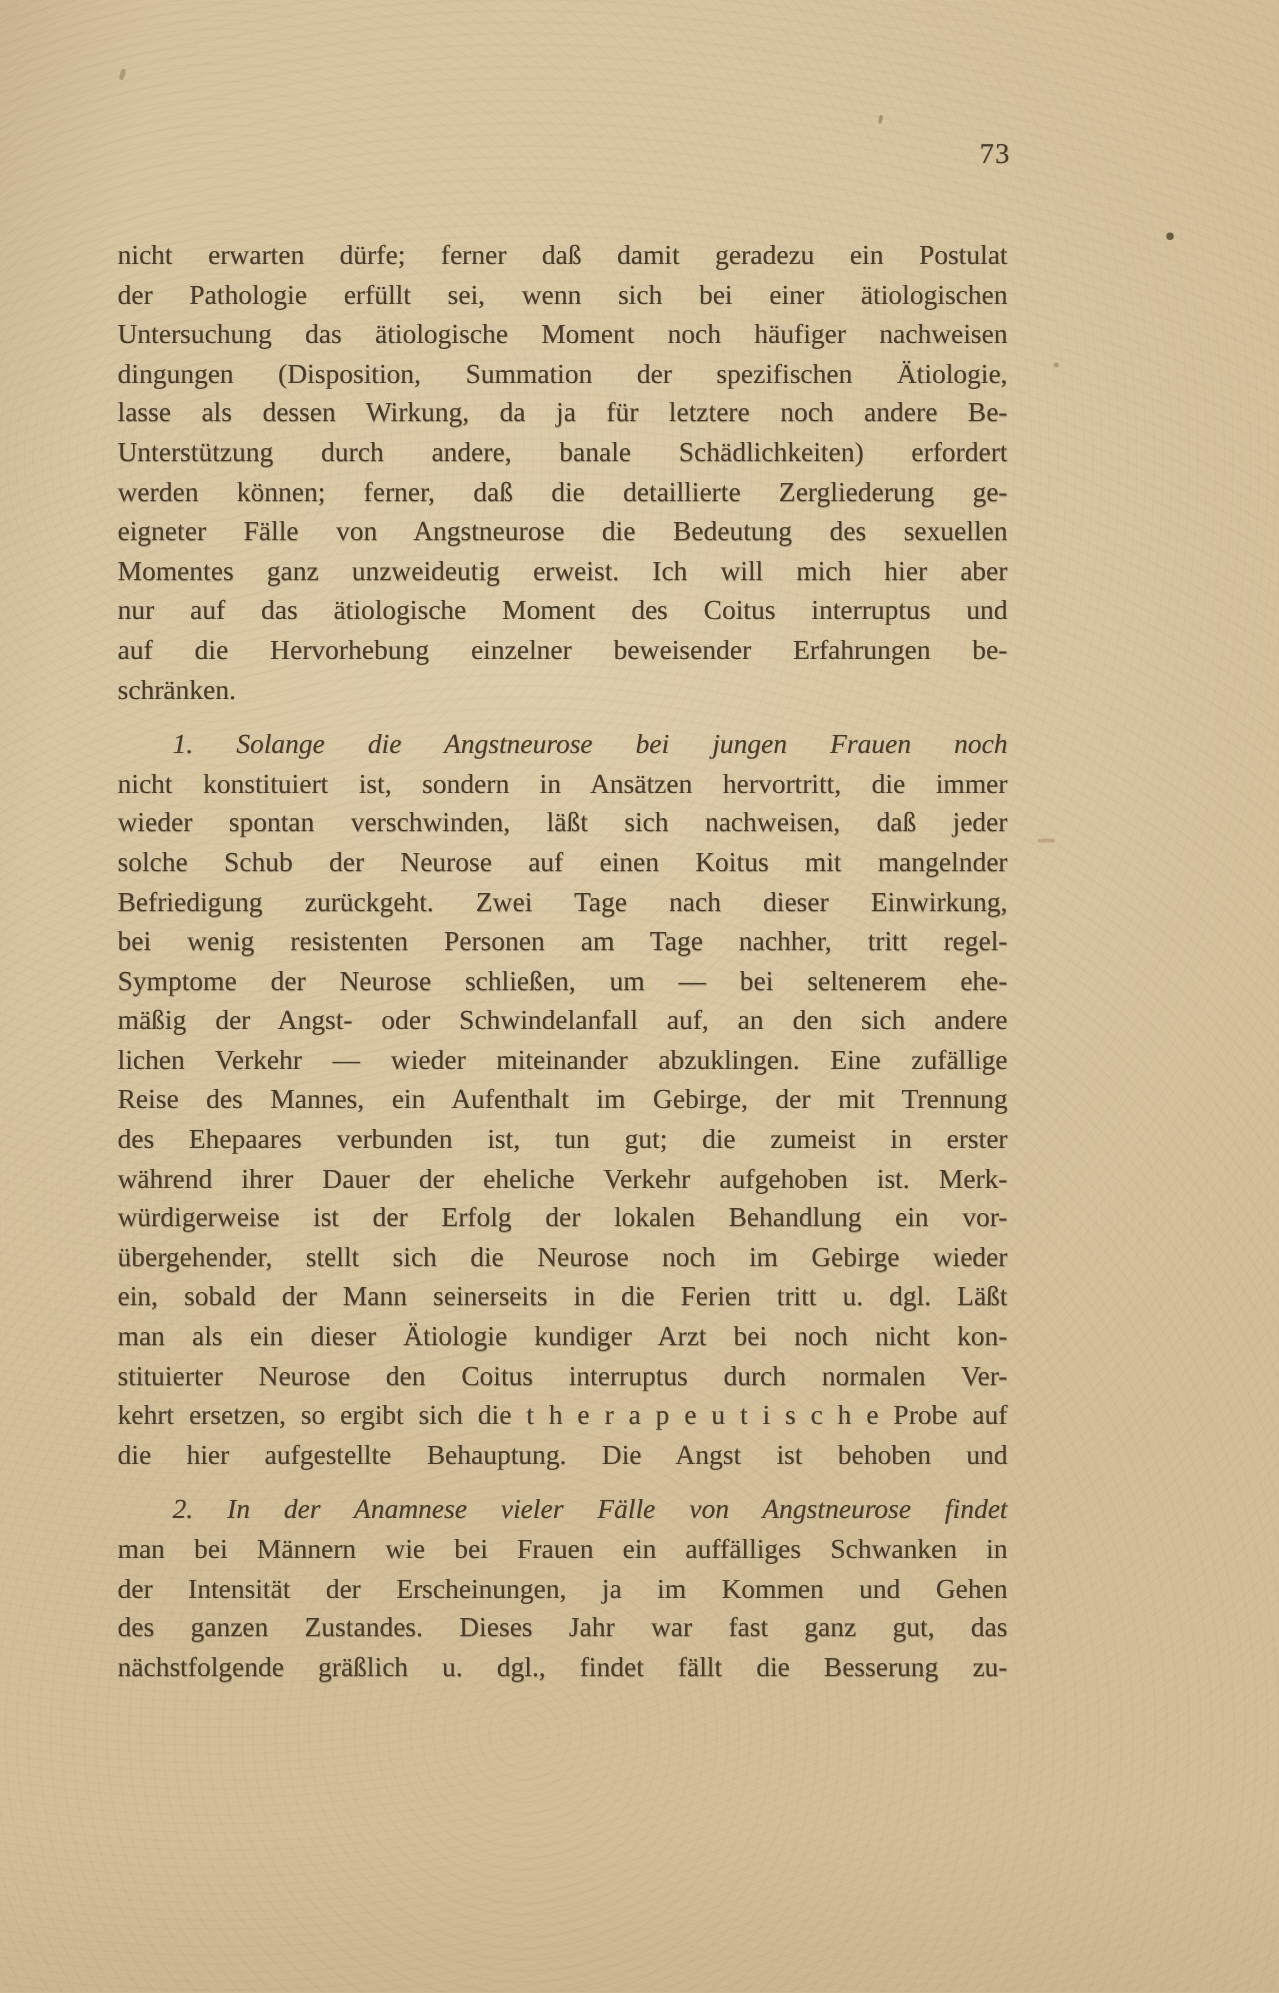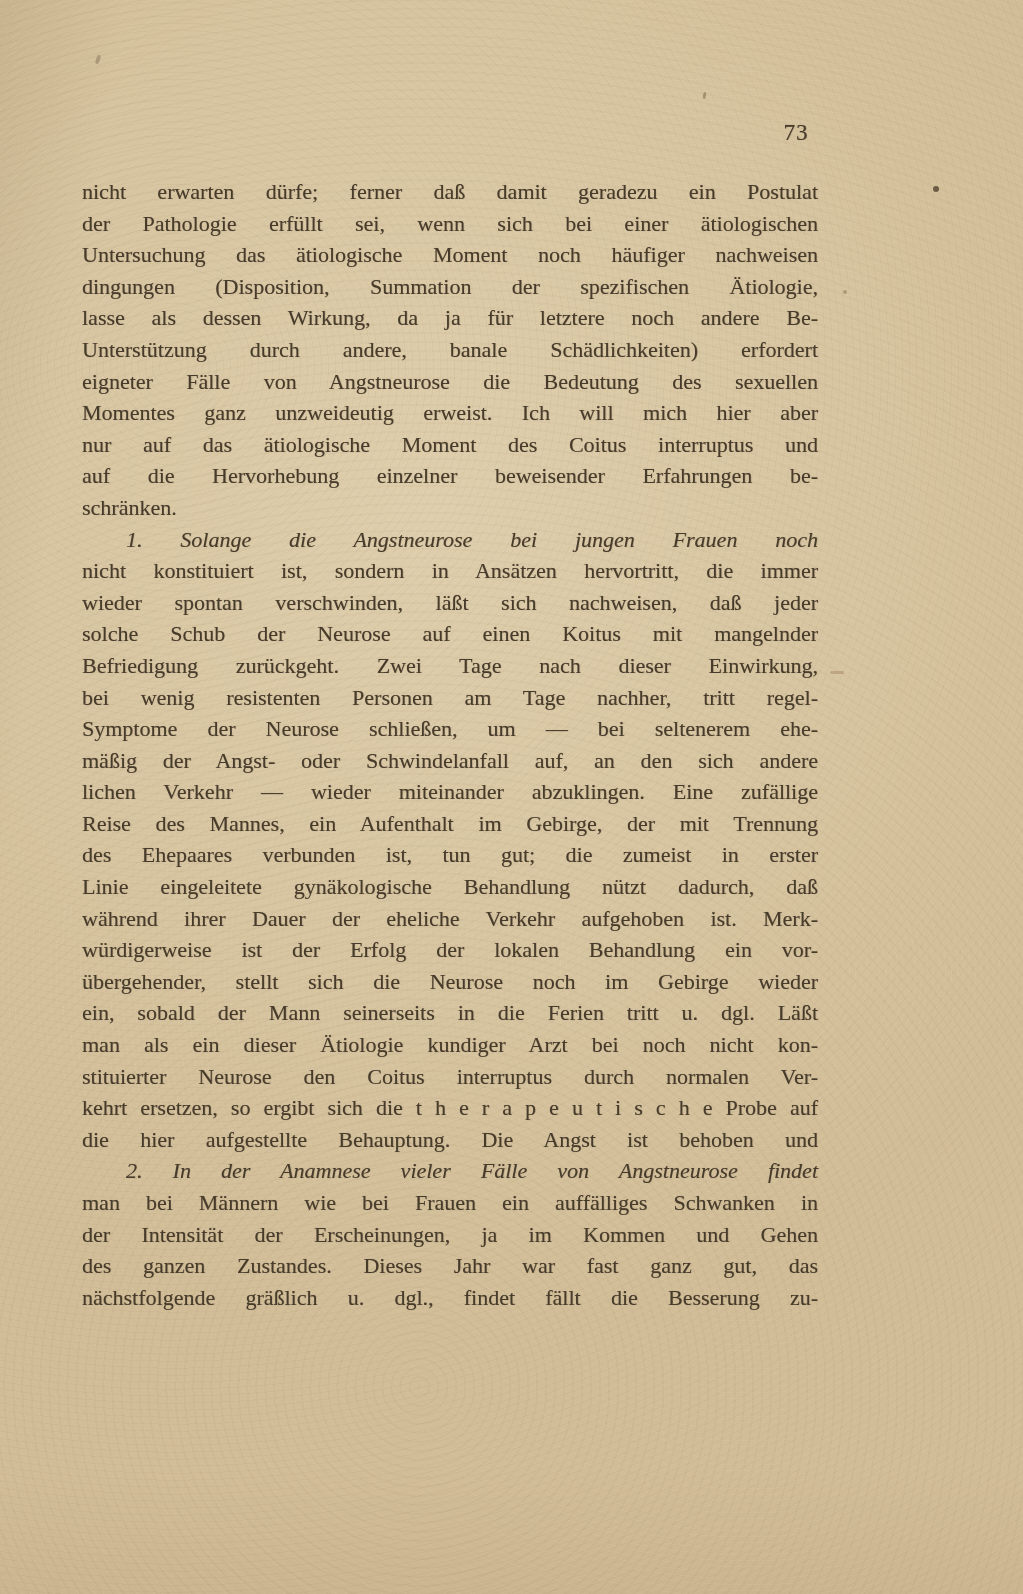--- a/index.html
+++ b/index.html
@@ -30,36 +30,36 @@
     position: absolute;
     inset: 0;
     pointer-events: none;
     background-image:
       repeating-radial-gradient(circle at 17% 23%, rgba(104,80,48,0.045) 0 1px, rgba(0,0,0,0) 1px 7px),
       repeating-radial-gradient(circle at 73% 61%, rgba(255,248,230,0.05) 0 1px, rgba(0,0,0,0) 1px 6px),
       repeating-radial-gradient(circle at 41% 87%, rgba(104,80,48,0.035) 0 2px, rgba(0,0,0,0) 2px 9px);
   }
   .page-number {
     position: absolute;
-    top: 120px;
+    top: 110px;
     left: 770px;
     width: 52px;
     text-align: center;
     font-size: 23px;
     letter-spacing: 1px;
     text-shadow: 0.4px 0.4px 0.7px rgba(62,48,30,0.45);
   }
   .text-block {
     position: absolute;
     left: 82px;
     top: 176px;
     width: 736px;
   }
   .paragraph {
-    margin: 0;
+    margin: 12px;
   }
   .line {
     font-size: 22px;
     line-height: 31.6px;
     text-align: justify;
     text-align-last: justify;
     word-spacing: 1px;
     text-shadow: 0.4px 0.4px 0.7px rgba(62,48,30,0.40);
   }
   .line.last {
@@ -91,39 +91,39 @@
   <div class="page-number">73</div>
 
   <div class="text-block">
       <div class="paragraph">
         <div class="line">nicht erwarten dürfe; ferner daß damit geradezu ein Postulat</div>
         <div class="line">der Pathologie erfüllt sei, wenn sich bei einer ätiologischen</div>
         <div class="line">Untersuchung das ätiologische Moment noch häufiger nachweisen</div>
         <div class="line">dingungen (Disposition, Summation der spezifischen Ätiologie,</div>
         <div class="line">lasse als dessen Wirkung, da ja für letztere noch andere Be-</div>
         <div class="line">Unterstützung durch andere, banale Schädlichkeiten) erfordert</div>
+        <div class="line">werden können; ferner, daß die detaillierte Zergliederung ge-</div>
         <div class="line">eigneter Fälle von Angstneurose die Bedeutung des sexuellen</div>
         <div class="line">Momentes ganz unzweideutig erweist. Ich will mich hier aber</div>
         <div class="line">nur auf das ätiologische Moment des Coitus interruptus und</div>
         <div class="line">auf die Hervorhebung einzelner beweisender Erfahrungen be-</div>
         <div class="line last">schränken.</div>
       </div>
       <div class="paragraph">
         <div class="line indent">1. Solange die Angstneurose bei jungen Frauen noch</div>
         <div class="line">nicht konstituiert ist, sondern in Ansätzen hervortritt, die immer</div>
         <div class="line">wieder spontan verschwinden, läßt sich nachweisen, daß jeder</div>
         <div class="line">solche Schub der Neurose auf einen Koitus mit mangelnder</div>
         <div class="line">Befriedigung zurückgeht. Zwei Tage nach dieser Einwirkung,</div>
         <div class="line">bei wenig resistenten Personen am Tage nachher, tritt regel-</div>
         <div class="line">Symptome der Neurose schließen, um — bei seltenerem ehe-</div>
         <div class="line">mäßig der Angst- oder Schwindelanfall auf, an den sich andere</div>
         <div class="line">lichen Verkehr — wieder miteinander abzuklingen. Eine zufällige</div>
         <div class="line">Reise des Mannes, ein Aufenthalt im Gebirge, der mit Trennung</div>
         <div class="line">des Ehepaares verbunden ist, tun gut; die zumeist in erster</div>
-        <div class="line">Linie eingeleitete gynäkologische Behandlung nützt dadurch, daß</div>
         <div class="line">während ihrer Dauer der eheliche Verkehr aufgehoben ist. Merk-</div>
         <div class="line">würdigerweise ist der Erfolg der lokalen Behandlung ein vor-</div>
         <div class="line">übergehender, stellt sich die Neurose noch im Gebirge wieder</div>
         <div class="line">ein, sobald der Mann seinerseits in die Ferien tritt u. dgl. Läßt</div>
         <div class="line">man als ein dieser Ätiologie kundiger Arzt bei noch nicht kon-</div>
         <div class="line">stituierter Neurose den Coitus interruptus durch normalen Ver-</div>
         <div class="line">kehrt ersetzen, so ergibt sich die t h e r a p e u t i s c h e Probe auf</div>
         <div class="line">die hier aufgestellte Behauptung. Die Angst ist behoben und</div>
       </div>
       <div class="paragraph">

